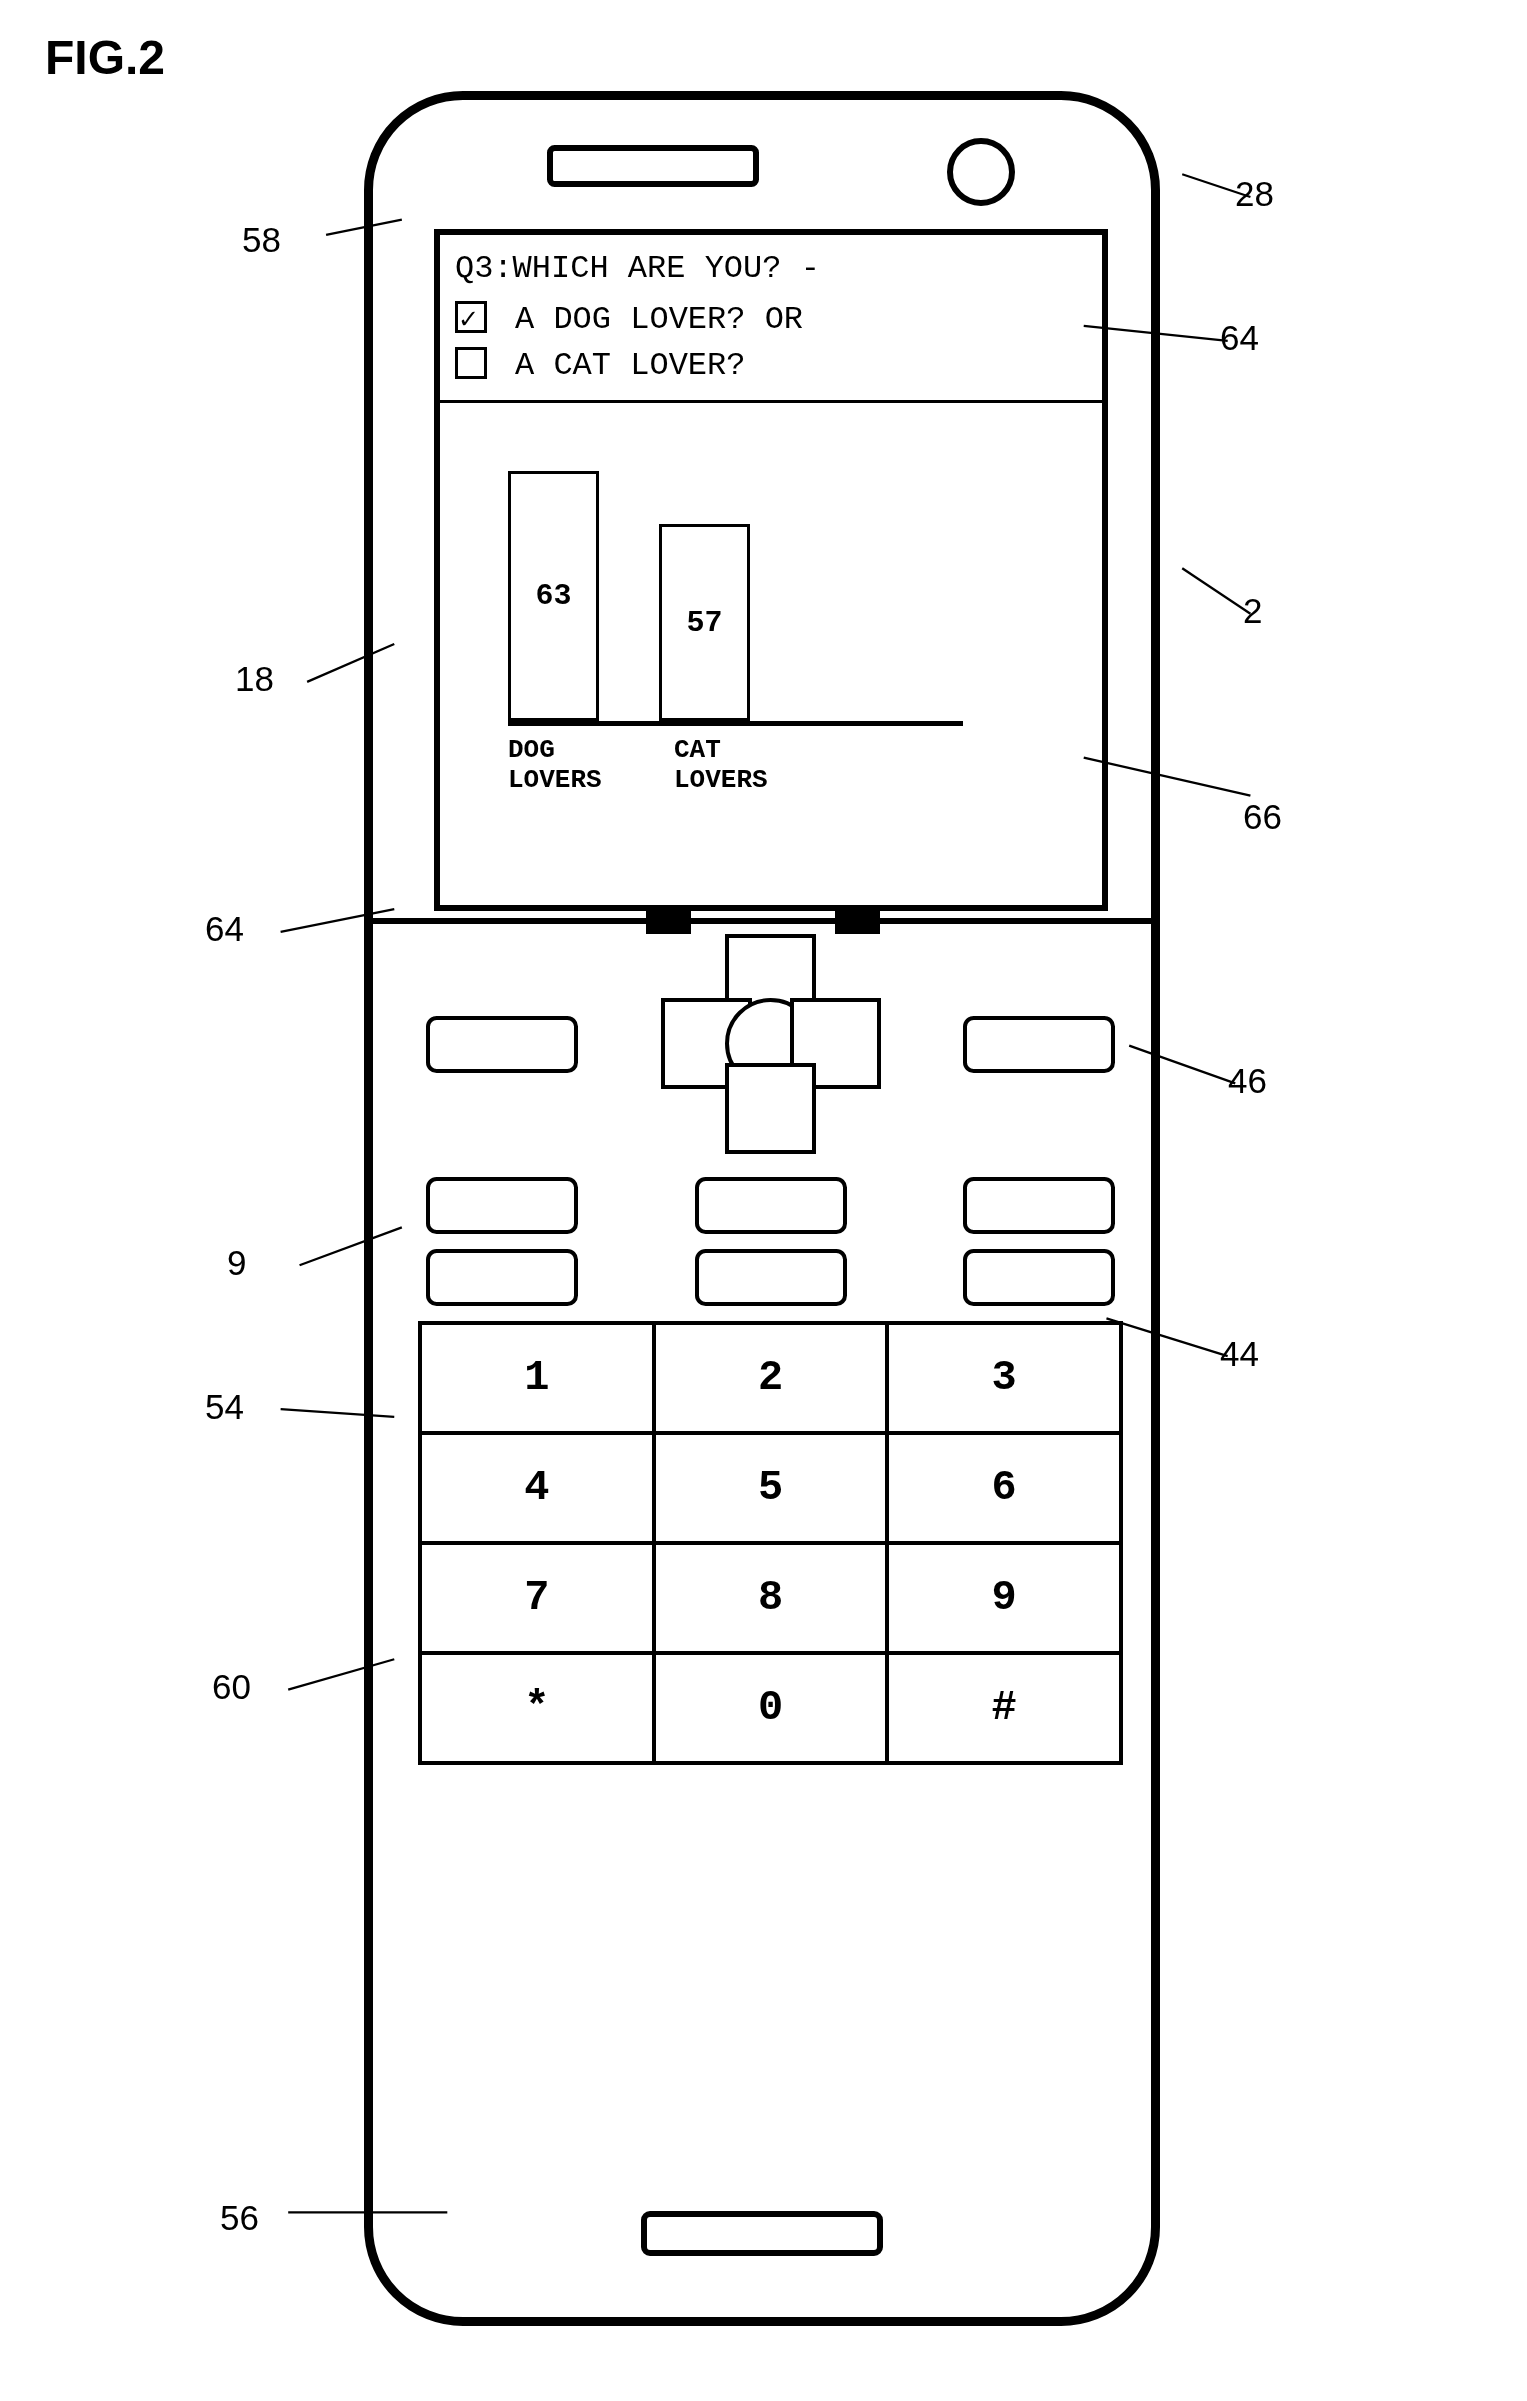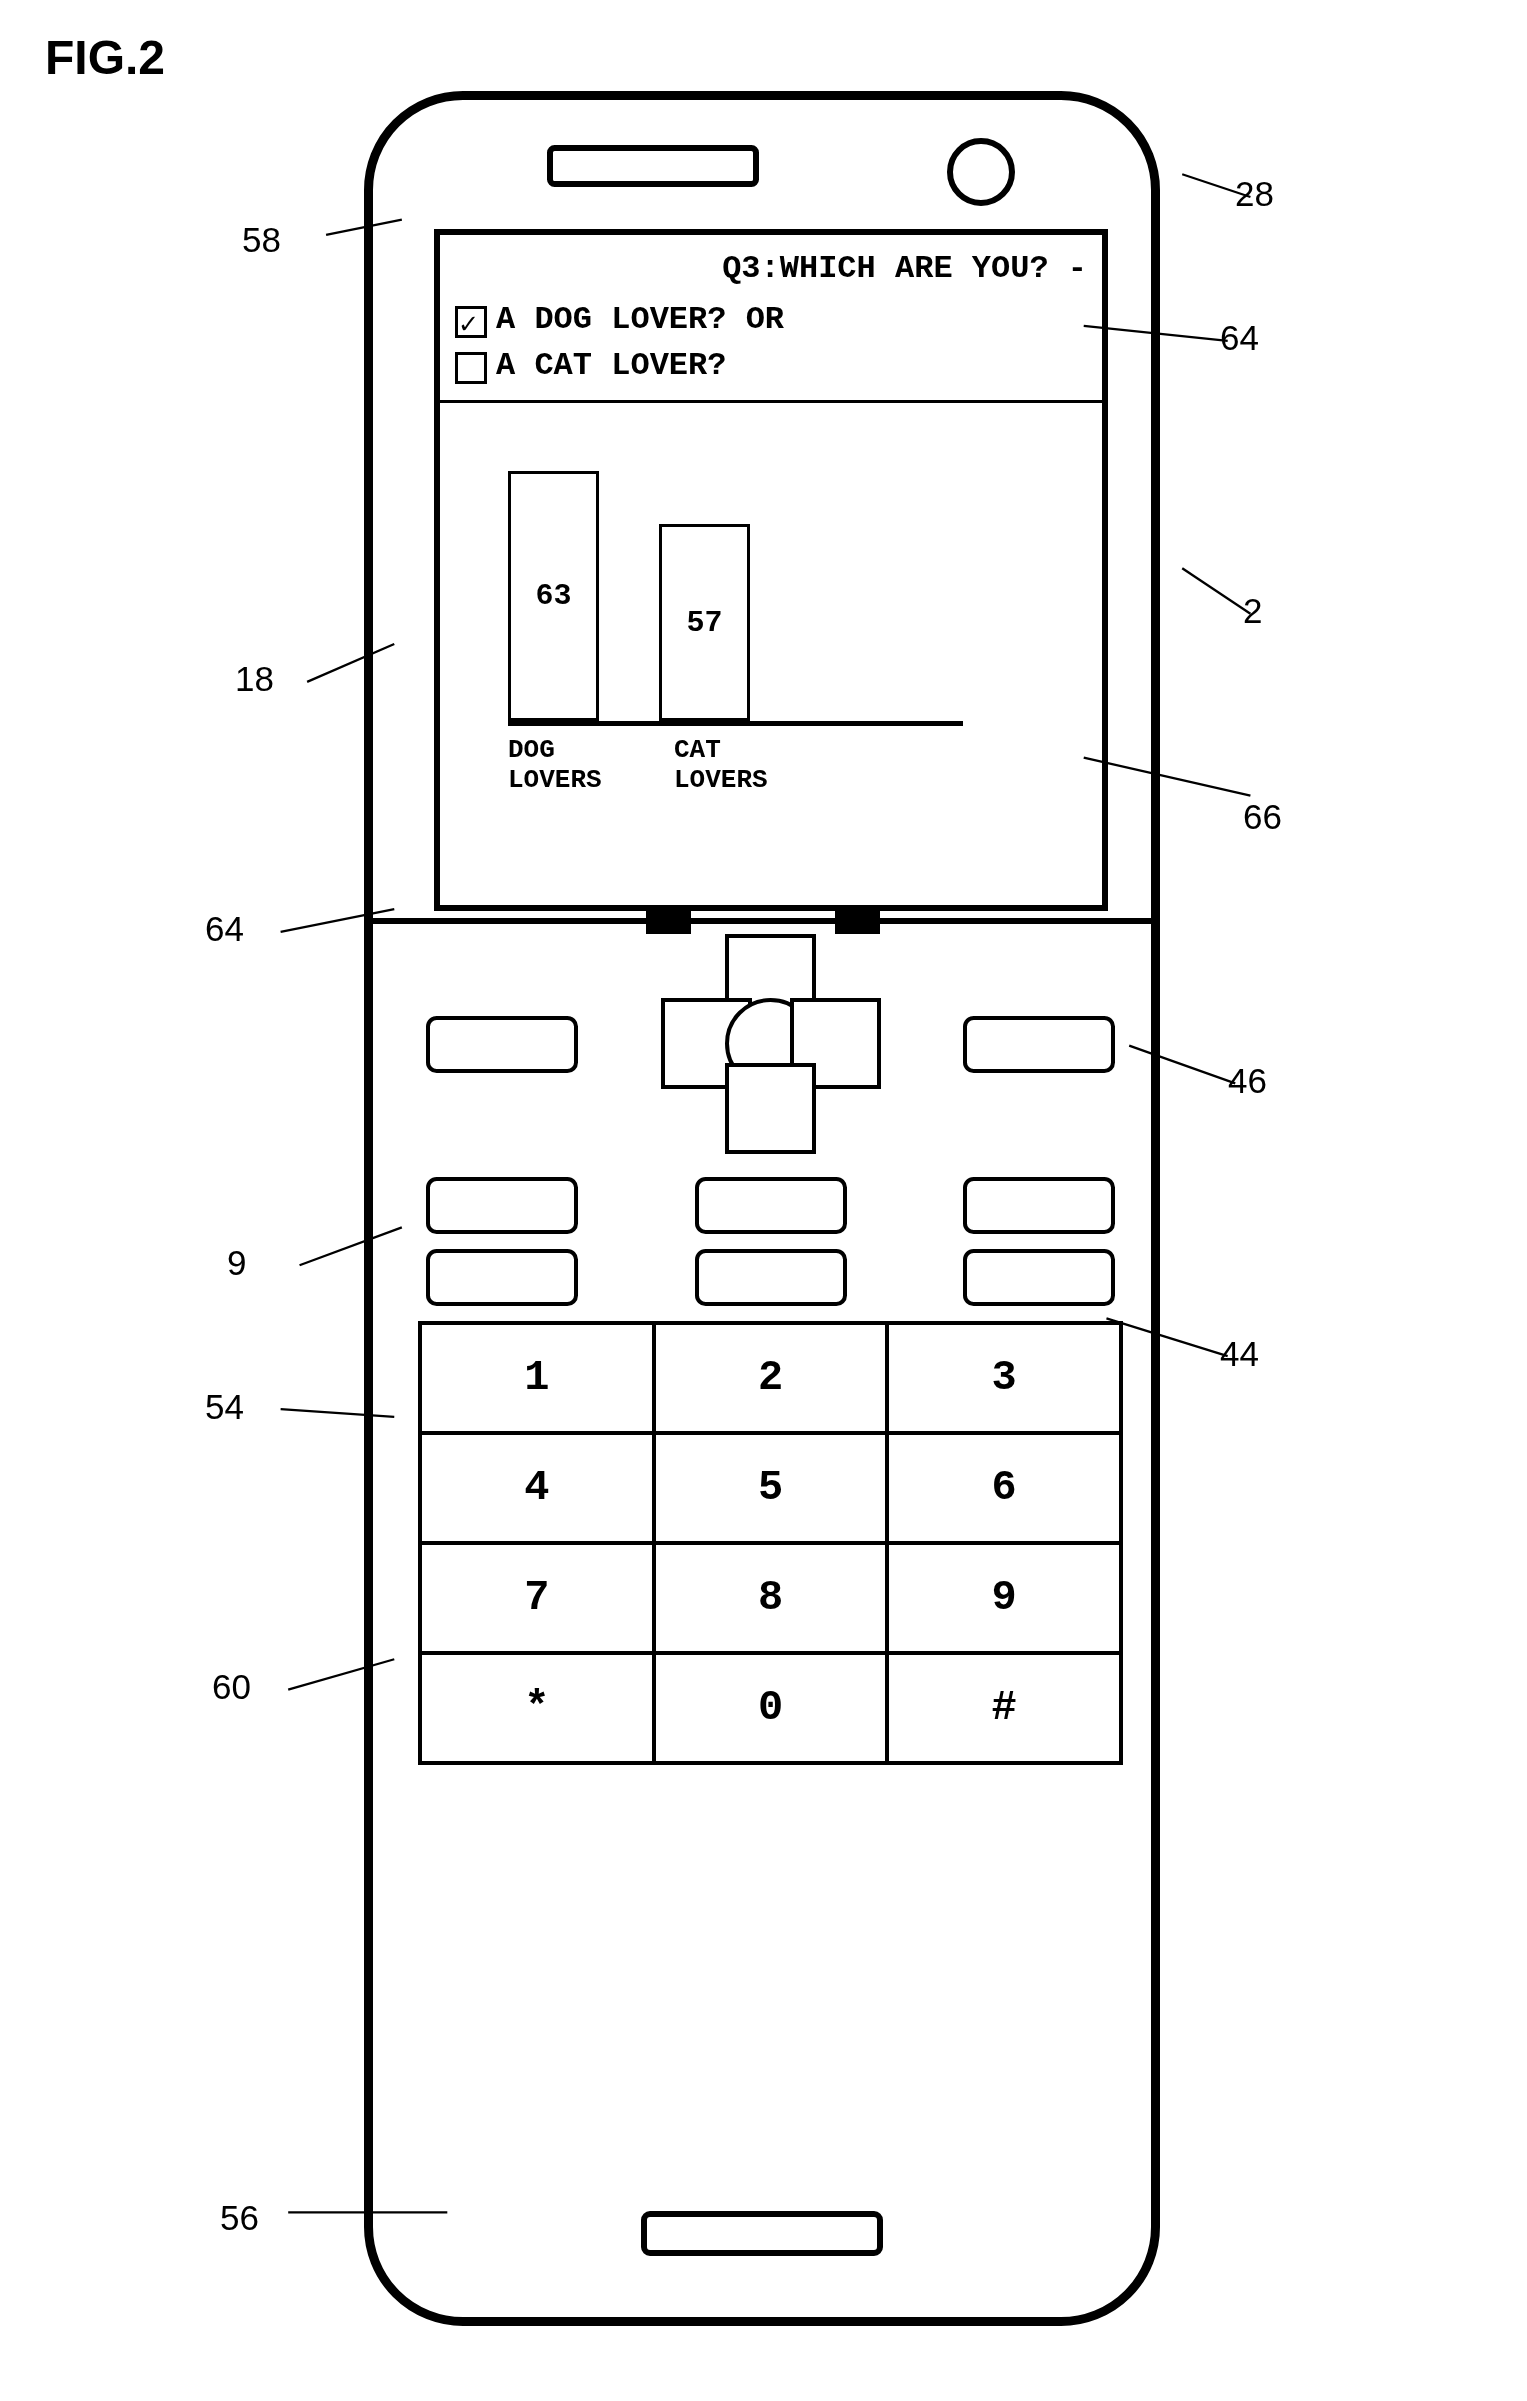--- a/index.html
+++ b/index.html
@@ -69,33 +69,33 @@
     }
 
     
     .question-area {
       padding: 15px 15px 7.6px 15px;
       border-bottom: 3px solid #000;
     }
 
     .question-text {
       font-size: 32px;
-      font-weight: bold;
+      font-weight: normal;
       margin-bottom: 13.6px;
       font-family: 'Courier New', Courier, monospace;
-      text-align: right;
     }
 
     .option-row {
       display: flex;
-      align-items: flex-end;
+      align-items: flex-start;
       margin-bottom: 9px;
       font-size: 32px;
-      font-weight: bold;
+      font-weight: normal;
       font-family: 'Courier New', Courier, monospace;
+      gap: 19px;
     }
 
     .checkbox-checked {
       display: inline-block;
       width: 32px;
       height: 32px;
       border: 3px solid #000;
       margin-right: 9px;
       position: relative;
       background: #fff;

